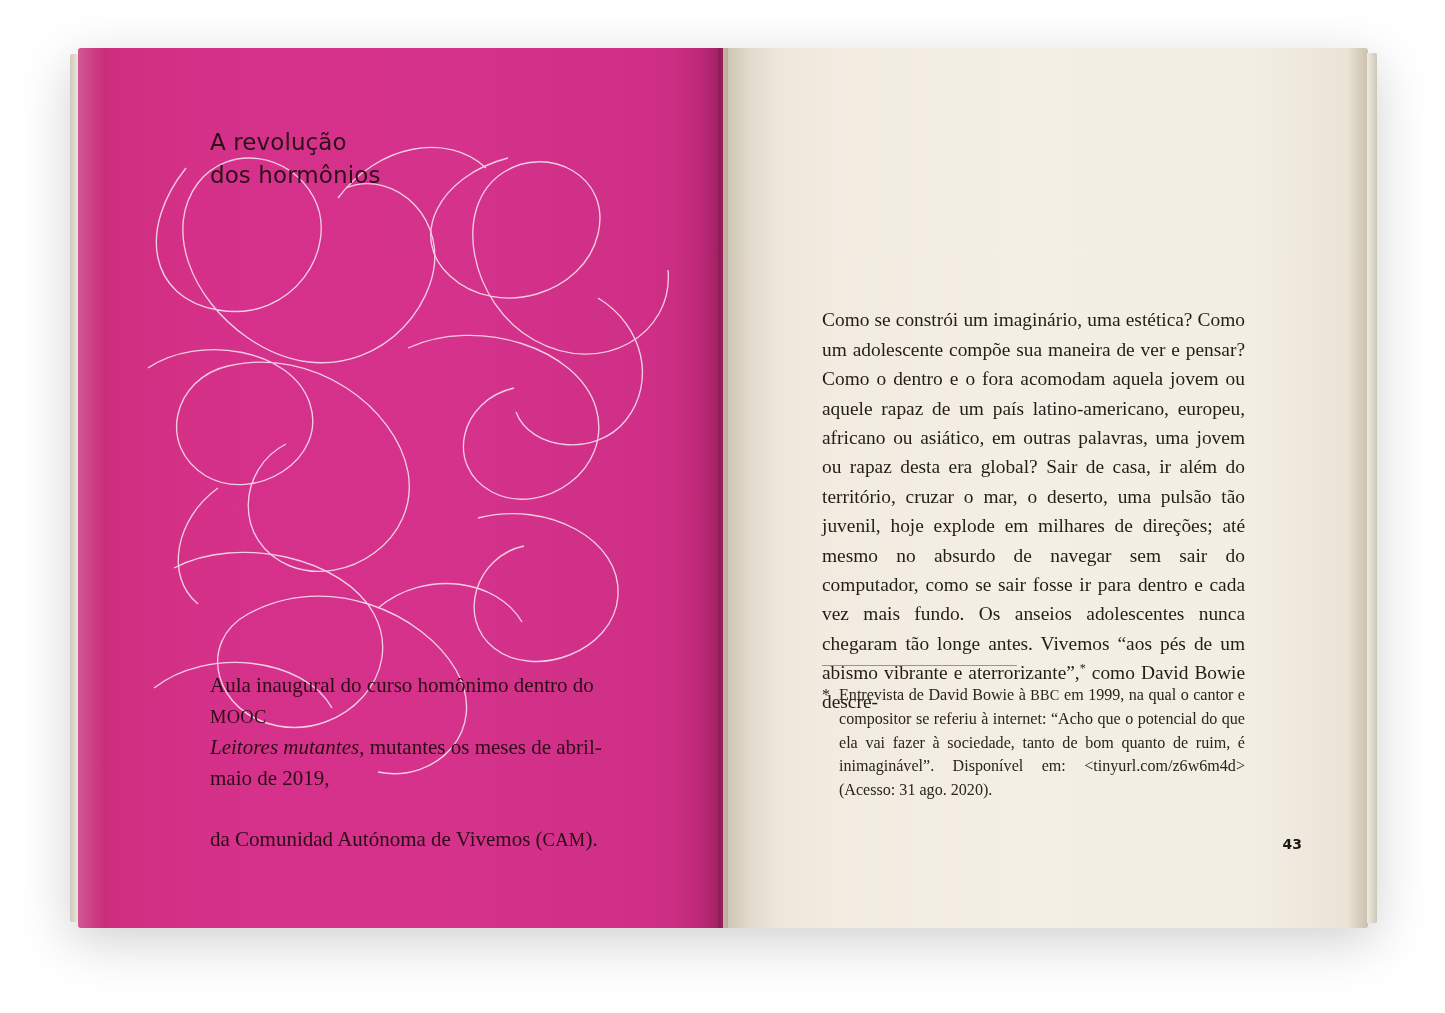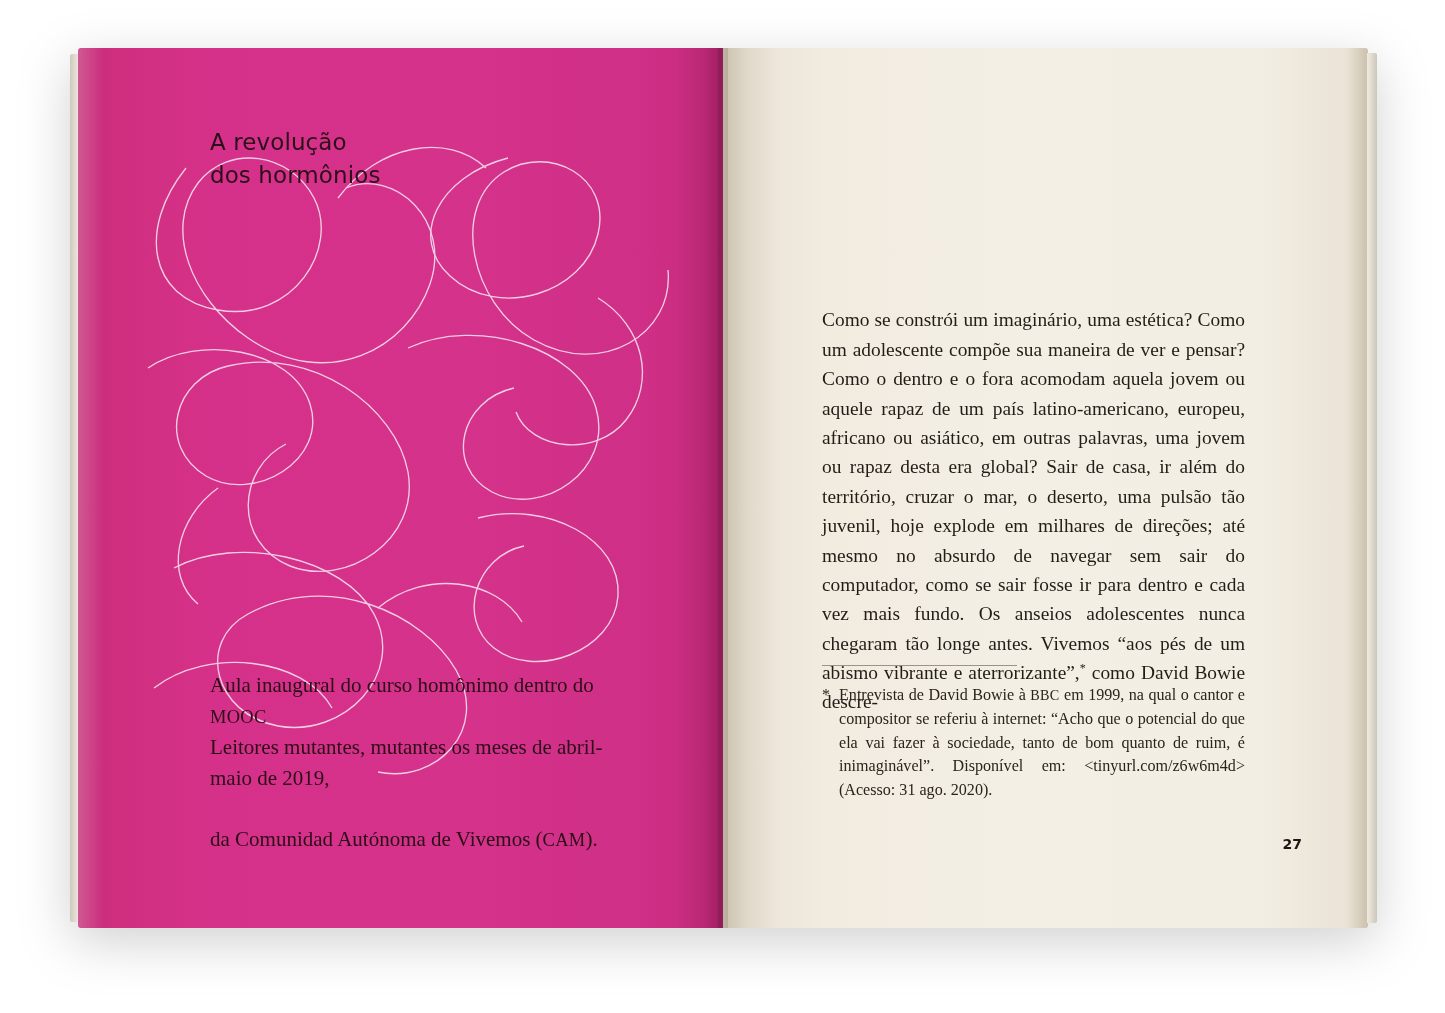--- a/index.html
+++ b/index.html
@@ -79,21 +79,21 @@
   .left-note {
     position: absolute;
     left: 132px;
     top: 622px;
     width: 430px;
     font-family: "Liberation Serif", serif;
     font-size: 21px;
     line-height: 1.47;
     color: #2b0d16;
   }
-  .left-note .it { }
+  .left-note .it { font-style: italic; }
   .sc { font-size: 0.88em; letter-spacing: 0.3px; }
 
   
   .page-right {
     position: relative;
     width: 645px;
     height: 100%;
     background: linear-gradient(90deg, #e6dfd0 0%, #ece5d8 5%, #f1ebe0 16%, #f4efe5 45%, #f3eee4 82%, #eae3d6 97%, #ddd5c5 100%);
     overflow: hidden;
     border-top-right-radius: 3px;
@@ -248,21 +248,21 @@
       </div>
 
       <div class="footnote-wrap">
         <div class="footnote-rule"></div>
         <div class="footnote">
           <span class="marker">*</span>
           <span class="fn-text"><span>Entrevista de David Bowie à </span><span class="sc">BBC</span><span> em 1999, na qual o cantor e compositor se referiu à internet: “Acho que o potencial do que ela vai fazer à sociedade, tanto de bom quanto de ruim, é inimaginável”. Disponível em: &lt;tinyurl.com/z6w6m4d&gt; (Acesso: 31 ago. 2020).</span></span>
         </div>
       </div>
 
-      <div class="folio">27</div>
+      <div class="folio">43</div>
 
       <div class="outer-shade"></div>
     </div>
 
     <div class="edge-right-stack"></div>
     <div class="spine"></div>
   </div>
 </div>
 
 </body></html>

